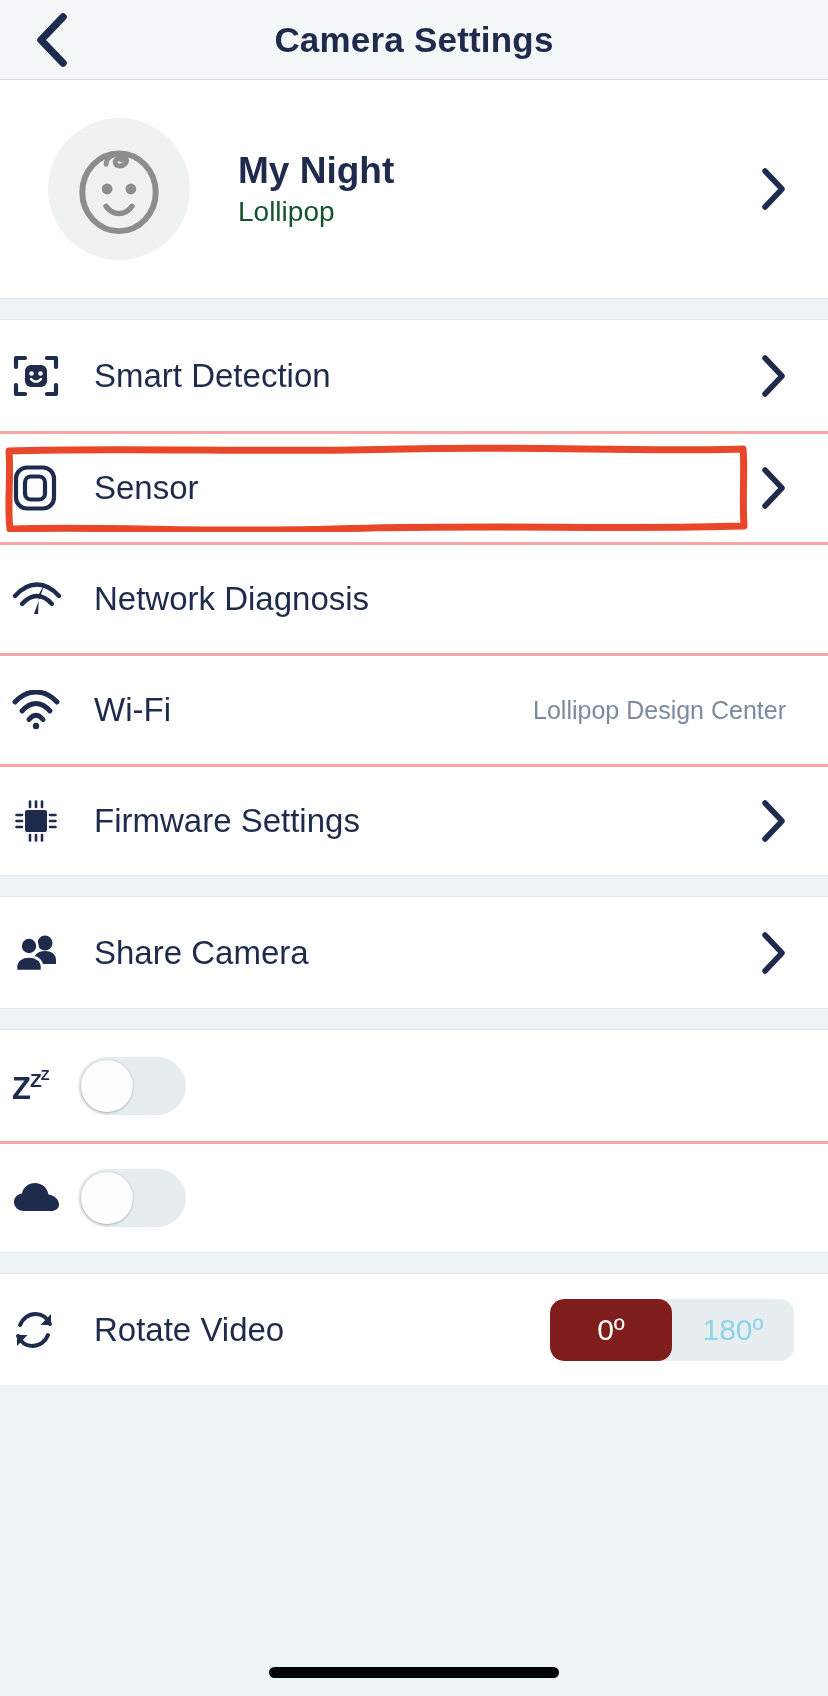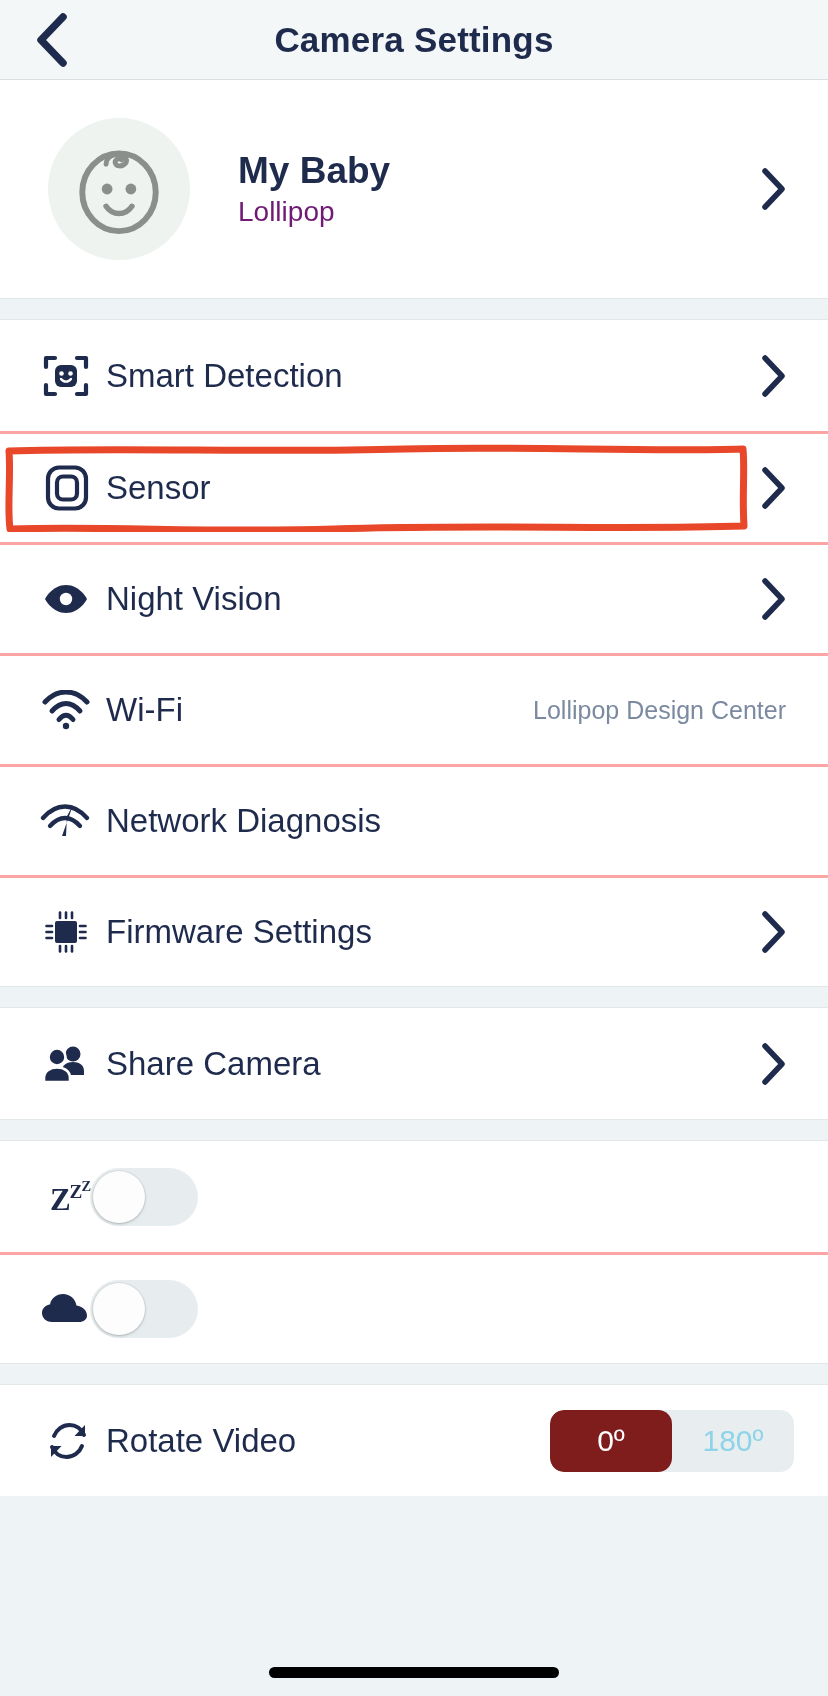--- a/index.html
+++ b/index.html
@@ -72,45 +72,44 @@
     margin-left: 48px;
   }
   .profile-name {
     font-size: 37px;
     font-weight: bold;
     color: #1f2b4d;
     line-height: 1.15;
   }
   .profile-sub {
     font-size: 28px;
-    color: #701a75;
+    color: #14532d;
     margin-top: 4px;
     line-height: 1.15;
   }
 
   
   .group { background: #ffffff; }
   .gap { height: 22px; background: #eef3f5;
          border-top: 1px solid #e2e8ea; border-bottom: 1px solid #e2e8ea; }
 
   .row {
     position: relative;
     height: 111px;
     display: flex;
     align-items: center;
-    padding: 0 34px 0 24px;
+    padding: 0 34px 0 12px;
     background: #ffffff;
     cursor: pointer;
   }
   .row + .row { border-top: 3px solid #fca5a5; }
   .row-icon {
     width: 66px; flex: 0 0 66px;
-    display: flex; align-items: center; justify-content: flex-end;
-    color: #1f2b4d;
-    font-family: Liberation Serif, serif;
+    display: flex; align-items: center; justify-content: flex-start;
+    color: #1f2b4d;
   }
   .row-label {
     margin-left: 16px;
     font-size: 33px;
     color: #1f2b4d;
     font-weight: normal;
     flex: 1 1 auto;
     white-space: nowrap;
   }
   .row-value {
@@ -220,21 +219,21 @@
       <div class="avatar">
         <svg width="108" height="108" viewBox="0 0 100 100" fill="none">
           <ellipse cx="50" cy="53" rx="34" ry="36" stroke="#8a8f8c" stroke-width="5.5"></ellipse>
           <path d="M38 27 C38 18 52 15 56 21 C60 27 50 31 47 27 C44.5 23.5 50 20.5 52.5 23" stroke="#8a8f8c" stroke-width="4.6" fill="none" stroke-linecap="round"></path>
           <circle cx="39" cy="50" r="5" fill="#8a8f8c"></circle>
           <circle cx="61" cy="50" r="5" fill="#8a8f8c"></circle>
           <path d="M38 66 C44 75 56 75 62 66" stroke="#8a8f8c" stroke-width="5" fill="none" stroke-linecap="round"></path>
         </svg>
       </div>
       <div class="profile-text">
-        <div class="profile-name">My Baby</div>
+        <div class="profile-name">My Night</div>
         <div class="profile-sub">Lollipop</div>
       </div>
       <div class="chev">
         <svg width="26" height="44" viewBox="0 0 26 44" fill="none">
           <path d="M4 4 L21 22 L4 40" stroke="#1f2b4d" stroke-width="5.5" stroke-linecap="round" stroke-linejoin="round"></path>
         </svg>
       </div>
     </div>
 
     <div class="gap"></div>
@@ -277,57 +276,43 @@
         </div>
 
         <svg class="highlight" viewBox="0 0 744 88" preserveAspectRatio="none">
           <path d="M5,7 C120,3 260,9 400,5 C520,2 640,8 739,5
                    C741,26 738,52 740,82
                    C620,86 470,80 330,85 C210,89 105,82 6,85
                    C3,62 7,34 5,7 Z" fill="none" stroke="#e8472a" stroke-width="7" stroke-linejoin="round" stroke-linecap="round"></path>
         </svg>
       </div>
 
-      <div class="row">
-        <div class="row-icon">
-          <svg width="48" height="34" viewBox="0 0 48 34" fill="none">
-            <path d="M24 3 C38 3 45 17 45 17 C45 17 38 31 24 31 C10 31 3 17 3 17 C3 17 10 3 24 3 Z" fill="#1f2b4d"></path>
-            <circle cx="24" cy="17" r="6.2" fill="#ffffff"></circle>
-          </svg>
-        </div>
-        <div class="row-label">Night Vision</div>
-        <div class="chev">
-          <svg width="26" height="44" viewBox="0 0 26 44" fill="none">
-            <path d="M4 4 L21 22 L4 40" stroke="#1f2b4d" stroke-width="5.5" stroke-linecap="round" stroke-linejoin="round"></path>
-          </svg>
-        </div>
+
+      <div class="row">
+        <div class="row-icon">
+          <svg width="50" height="38" viewBox="0 0 50 38" fill="none">
+            <path d="M3 16 C10 8 18 4.5 25 4.5 C32 4.5 40 8 47 16" stroke="#1f2b4d" stroke-width="4.3" fill="none" stroke-linecap="round"></path>
+            <path d="M10 24 C15 18.5 20 16 25 16 C30 16 35 18.5 40 24" stroke="#1f2b4d" stroke-width="4.3" fill="none" stroke-linecap="round"></path>
+            <path d="M33 3 L22 34 L26 34 L27 14 Z" fill="#1f2b4d"></path>
+          </svg>
+        </div>
+        <div class="row-label">Network Diagnosis</div>
       </div>
 
       <div class="row">
         <div class="row-icon">
           <svg width="48" height="40" viewBox="0 0 48 40" fill="none">
             <path d="M3 12 C9 5.5 16 2 24 2 C32 2 39 5.5 45 12" stroke="#1f2b4d" stroke-width="5" fill="none" stroke-linecap="round"></path>
             <path d="M10 21 C14.5 16 19 13.5 24 13.5 C29 13.5 33.5 16 38 21" stroke="#1f2b4d" stroke-width="5" fill="none" stroke-linecap="round"></path>
             <path d="M17 29.5 C19.5 26.5 21.8 25.2 24 25.2 C26.2 25.2 28.5 26.5 31 29.5" stroke="#1f2b4d" stroke-width="5" fill="none" stroke-linecap="round"></path>
             <circle cx="24" cy="36" r="3.2" fill="#1f2b4d"></circle>
           </svg>
         </div>
         <div class="row-label">Wi-Fi</div>
         <div class="row-value">Lollipop Design Center</div>
-      </div>
-
-      <div class="row">
-        <div class="row-icon">
-          <svg width="50" height="38" viewBox="0 0 50 38" fill="none">
-            <path d="M3 16 C10 8 18 4.5 25 4.5 C32 4.5 40 8 47 16" stroke="#1f2b4d" stroke-width="4.3" fill="none" stroke-linecap="round"></path>
-            <path d="M10 24 C15 18.5 20 16 25 16 C30 16 35 18.5 40 24" stroke="#1f2b4d" stroke-width="4.3" fill="none" stroke-linecap="round"></path>
-            <path d="M33 3 L22 34 L26 34 L27 14 Z" fill="#1f2b4d"></path>
-          </svg>
-        </div>
-        <div class="row-label">Network Diagnosis</div>
       </div>
 
       <div class="row">
         <div class="row-icon">
           <svg width="48" height="48" viewBox="0 0 48 48" fill="none">
             <rect x="13" y="13" width="22" height="22" rx="2" fill="#1f2b4d"></rect>
             <g stroke="#1f2b4d" stroke-width="2.6" stroke-linecap="round">
               <path d="M18 4.5 V10"></path>
                 <path d="M24 4.5 V10"></path>
                 <path d="M30 4.5 V10"></path>

